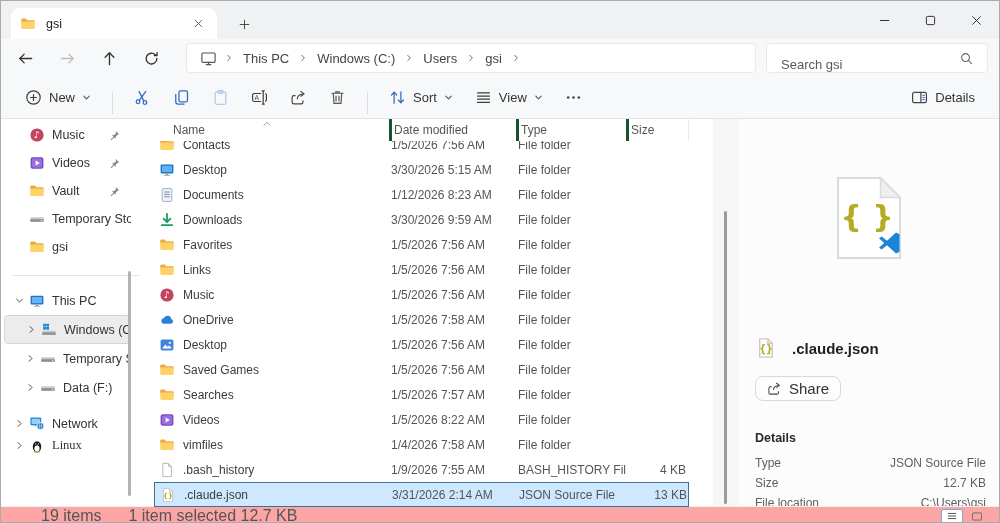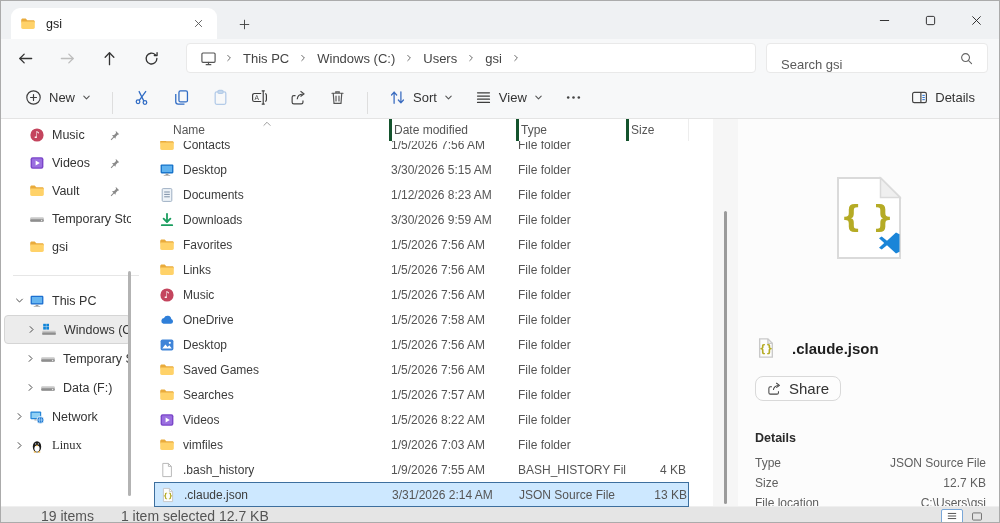--- a/index.html
+++ b/index.html
@@ -101,22 +101,22 @@
   .sharebtn{position:absolute;left:17px;top:257px;height:25px;display:flex;align-items:center;gap:7px;
     padding:0 11px;background:#fdfdfd;border:1px solid #d9d9d9;border-radius:8px;font-size:15px;color:#333;}
   .sharebtn .icon-box{width:15px;height:15px;}
   .dtitle{position:absolute;left:17px;top:312px;font-size:12.5px;font-weight:bold;color:#2b2b2b;}
   .props{position:absolute;left:17px;right:15px;top:334px;}
   .prow{display:flex;height:20px;align-items:center;font-size:12px;color:#5f5f5f;}
   .plabel{flex:1;}
   .pvalue{text-align:right;}
 
   
-  .statusbar{position:absolute;left:0;top:505px;width:1000px;height:18px;background:#e5e5e5;
-    border-top:1px solid #efefef;display:flex;align-items:center;font-size:14px;color:#555;}
+  .statusbar{position:absolute;left:0;top:505px;width:1000px;height:18px;background:#fca5a5;
+    border-top:1px solid #efefef;display:flex;align-items:center;font-size:16px;color:#555;}
   .sb-items{margin-left:40px;}
   .sb-sel{margin-left:27px;}
   .sb-views{position:absolute;right:16px;top:1px;height:16px;display:flex;gap:6px;align-items:center;}
   .sbv-active{width:22px;height:15px;border:1px solid #79a7d9;background:#fff;border-radius:2px;
     display:flex;align-items:center;justify-content:center;}
   .sbv-active svg{width:12px;height:12px;}
   .sbv{width:16px;height:13px;}
 </style>
 </head>
 <body>
@@ -521,21 +521,21 @@
             </span>
             <span class="icon-box sicon">
               <svg viewBox="0 0 16 16">
                 <rect x="1.2" y="6.2" width="13.6" height="4.6" rx="1" fill="#c9c9c9"></rect>
                 <rect x="1.2" y="8.3" width="13.6" height="2.5" rx="1" fill="#8e8e8e"></rect>
                 <circle cx="12.6" cy="9.5" r=".7" fill="#e8e8e8"></circle>
               </svg>
             </span>
             <span class="slabel">Data (F:)</span>
           </div>
-          <div class="side-item" style="padding-left: 0px;">
+          <div class="side-item" style="padding-left: 0px; align-items: flex-end;">
             <span class="toggle">
               <svg viewBox="0 0 16 16">
                 <path d="M6 3.8 10.2 8 6 12.2" fill="none" stroke="currentColor" stroke-width="1.4" stroke-linecap="round" stroke-linejoin="round"></path>
               </svg>
             </span>
             <span class="icon-box sicon">
               <svg viewBox="0 0 16 16">
                 <rect x="1.4" y="2.6" width="10.8" height="7.6" rx="1" fill="#2586d8"></rect>
                 <rect x="2.6" y="3.8" width="8.4" height="5.2" fill="#8fd0f5"></rect>
                 <rect x="5.4" y="10.4" width="2.8" height="1" fill="#9a9a9a"></rect>
@@ -760,21 +760,21 @@
         <div class="lrow">
           <span class="cell cname">
             <span class="icon-box">
               <svg viewBox="0 0 16 16">
                 <path d="M1.2 4.2c0-.9.7-1.6 1.6-1.6h2.9l1.6 1.6h6c.9 0 1.5.7 1.5 1.6v.7H1.2z" fill="#e9ab3c"></path>
                 <path d="M1.2 5.4h13.6v5.9c0 .9-.7 1.6-1.6 1.6H2.8c-.9 0-1.6-.7-1.6-1.6z" fill="#ffd269"></path>
               </svg>
             </span>
             <span class="ntext">vimfiles</span>
           </span>
-          <span class="cell cdate">1/9/2026 7:03 AM</span>
+          <span class="cell cdate">1/4/2026 7:58 AM</span>
           <span class="cell ctype">File folder</span>
           <span class="cell csize"></span>
         </div>
         <div class="lrow">
           <span class="cell cname">
             <span class="icon-box">
               <svg viewBox="0 0 16 16">
                 <path d="M3.8 1.4h5.6l3 3v10.2H3.8z" fill="#fff" stroke="#b9b9b9" stroke-width="1"></path>
                 <path d="M9.4 1.4v3h3" fill="none" stroke="#b9b9b9" stroke-width="1"></path>
               </svg>

